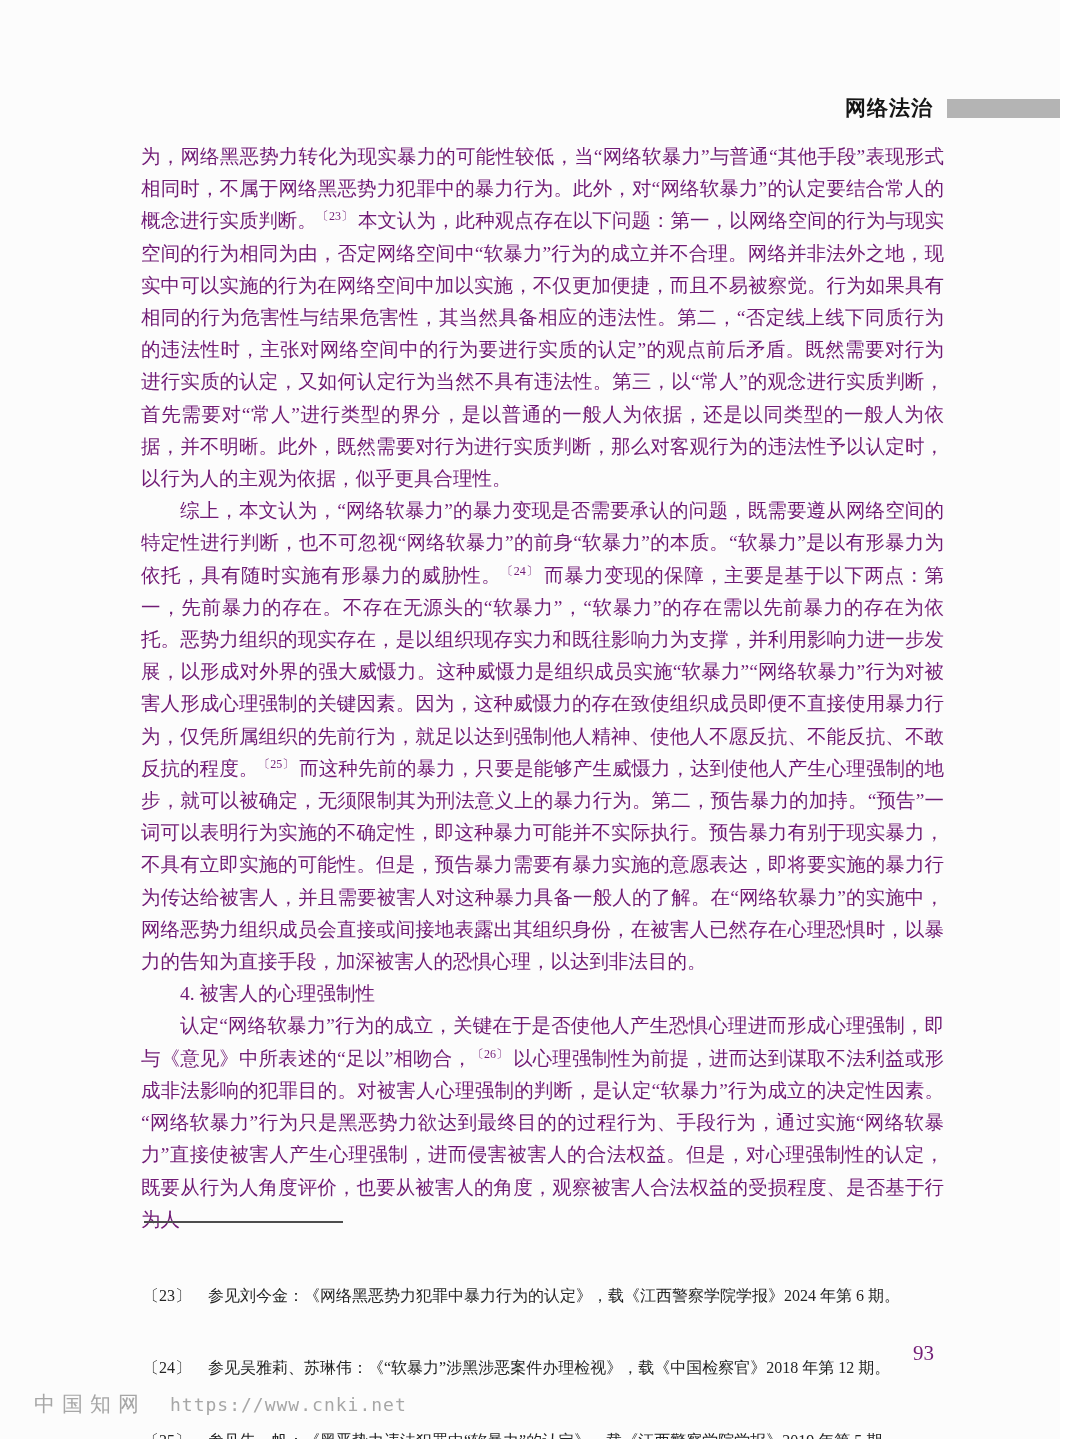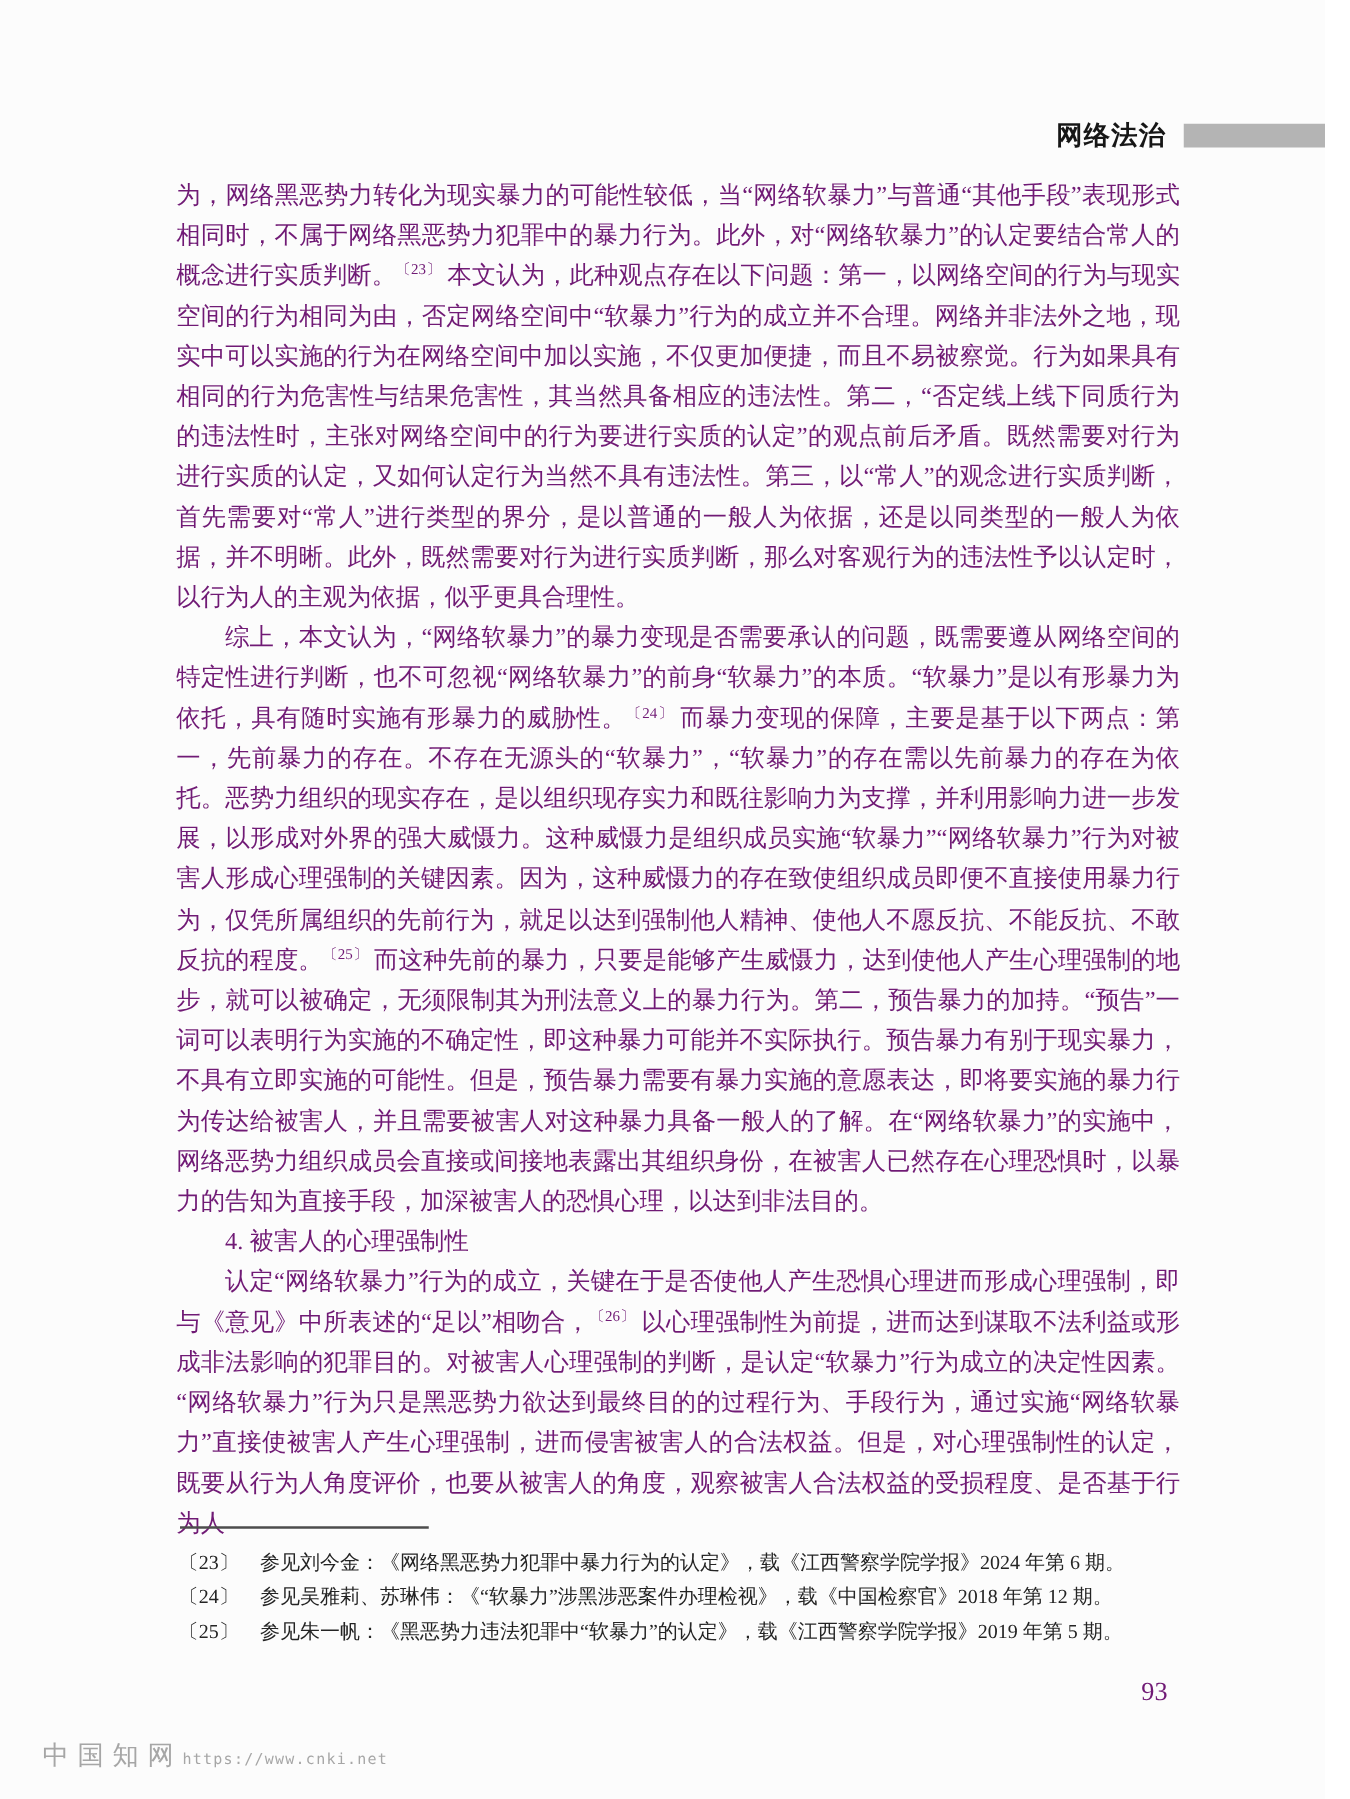--- a/index.html
+++ b/index.html
@@ -56,21 +56,21 @@
     width: 199px; height: 0;
     border-top: 2px solid #4d4d4d;
   }
   .footnotes {
     position: absolute;
     left: 143px; top: 1237px; width: 830px;
     font-size: 16px;
     line-height: 27.3px;
     color: #242424;
   }
-  .footnote { white-space: nowrap; }
+  .footnote { white-space: nowrap; margin-top: 45px; }
   .fn-marker { display: inline-block; margin-right: 17px; }
   
   .page-number {
     position: absolute;
     left: 913px; top: 1341px;
     font-size: 21px;
     color: #701a75;
   }
   
   .watermark {
@@ -79,22 +79,23 @@
     color: #a6a6a6;
     white-space: nowrap;
   }
   .wm-brand {
     font-size: 21px;
     letter-spacing: 7px;
     font-weight: 400;
   }
   .wm-url {
     font-family: "DejaVu Sans Mono", "Liberation Mono", monospace;
-    font-size: 12px;
+    font-size: 18px;
     letter-spacing: 1px;
+    margin-left: 24px;
   }
 </style>
 </head>
 <body>
 
 <div class="page">
 
   <div class="header-label">网络法治</div>
   <div class="header-bar"></div>
 

